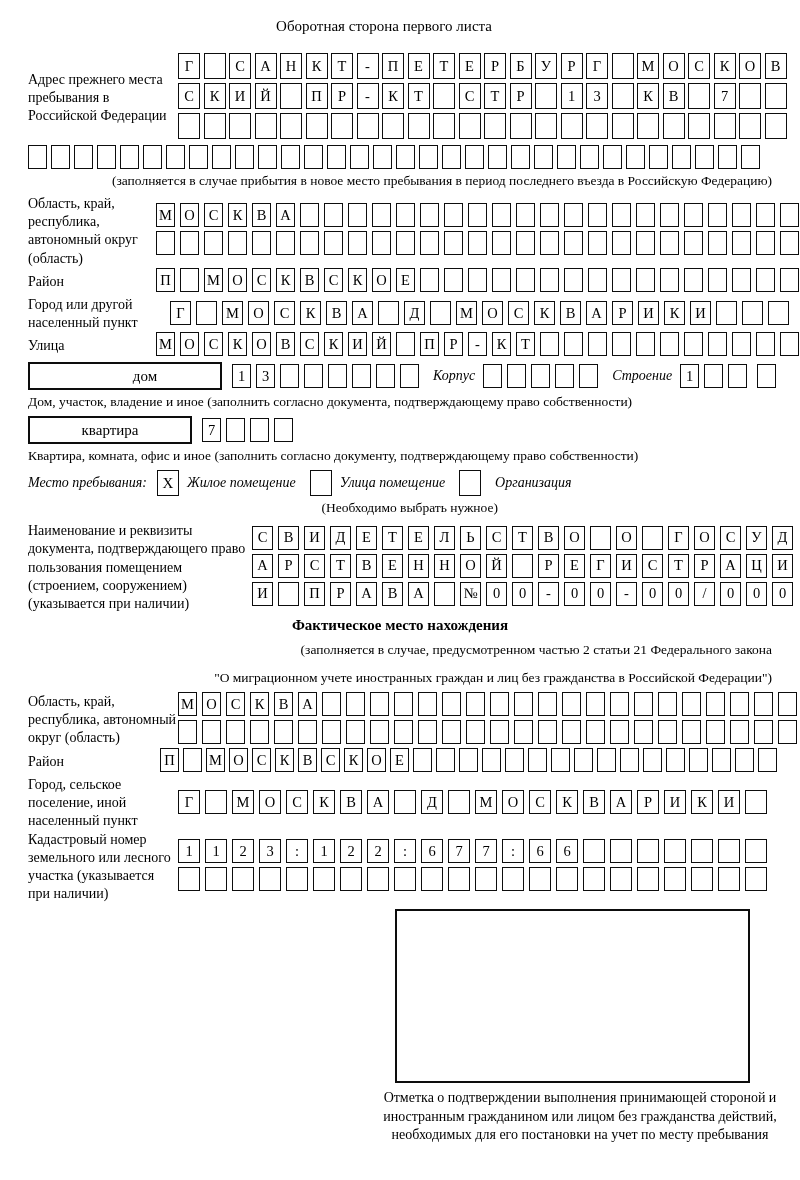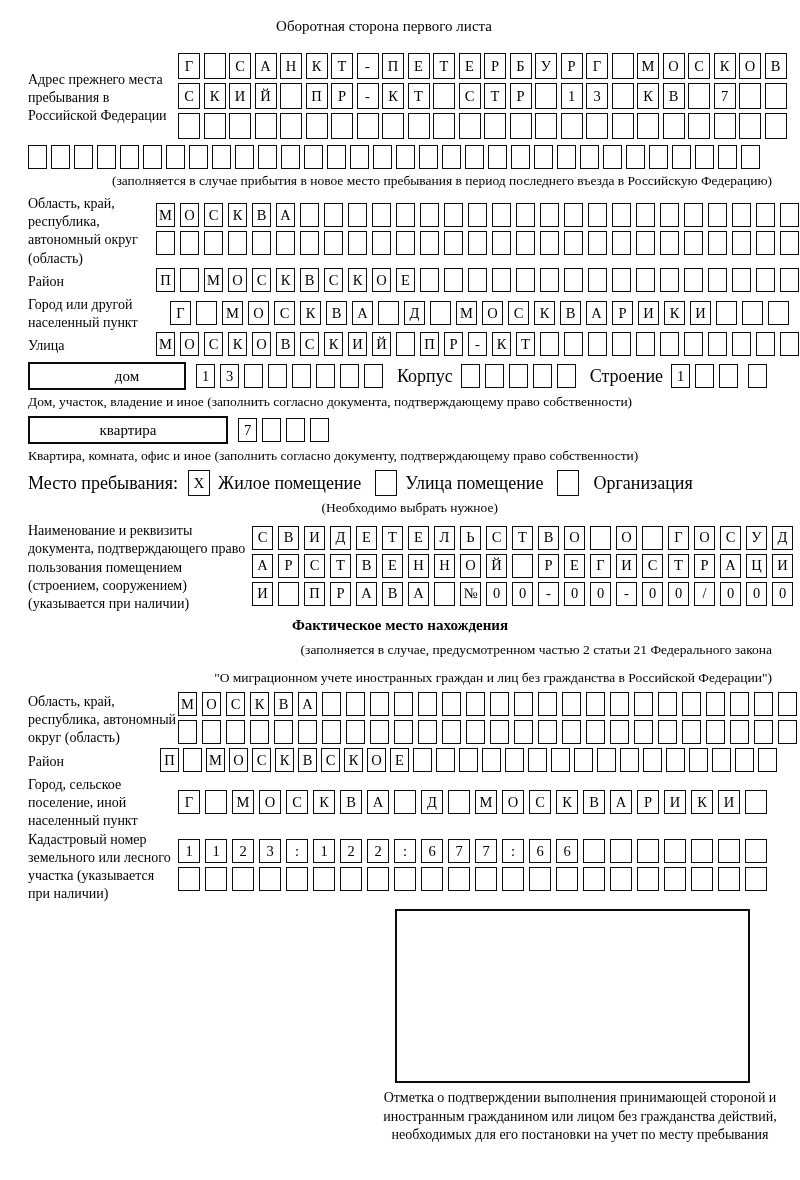--- a/index.html
+++ b/index.html
@@ -34,21 +34,21 @@
   .note-c{text-align:right;font-size:13.5px;margin:2px 0 6px 0;}
   .note-l{font-size:13.5px;margin:0 0 6px 0;}
   .sec-title{text-align:center;font-weight:bold;font-size:15px;margin:4px 0 8px 0;}
 
   .widebox{
     box-sizing:border-box;border:2px solid #0d0d0d;height:28px;
     display:flex;align-items:center;justify-content:center;
     font-size:15px;flex:none;
   }
   .inline-row{display:flex;align-items:center;margin:2px 0 4px 0;}
-  .ilabel{font-size:18px;flex:none;}
+  .ilabel{font-size:14px;flex:none;font-style:italic;}
   .chk{
     box-sizing:border-box;border:1.8px solid #0d0d0d;width:22px;height:26px;flex:none;
     display:flex;align-items:center;justify-content:center;font-size:15px;
   }
   .stamp-box{
     box-sizing:border-box;border:2px solid #0d0d0d;
     width:355px;height:174px;margin:6px 0 6px 367px;
   }
   .stamp-caption{
     width:452px;margin-left:326px;text-align:center;
@@ -338,21 +338,21 @@
         <span class="cell"></span>
         <span class="cell"></span>
         <span class="cell"></span>
         <span class="cell"></span>
         <span class="cell"></span>
         <span class="cell"></span>
       </div>
   </div>
 
   <div class="inline-row">
-    <div class="widebox" style="width:158px;padding-left:40px;">дом</div>
+    <div class="widebox" style="width:194px;padding-left:40px;">дом</div>
     <div class="gap10"></div>
     <div class="cells cs2" style="margin-bottom:0;">
         <span class="cell">1</span>
         <span class="cell">3</span>
         <span class="cell"></span>
         <span class="cell"></span>
         <span class="cell"></span>
         <span class="cell"></span>
         <span class="cell"></span>
         <span class="cell"></span>
@@ -376,21 +376,21 @@
         <span class="cell"></span>
       </div>
     <div class="gap10"></div>
     <div class="cells cs2" style="margin-bottom:0;">
         <span class="cell"></span>
       </div>
   </div>
   <div class="note-l">Дом, участок, владение и иное (заполнить согласно документа, подтверждающему право собственности)</div>
 
   <div class="inline-row">
-    <div class="widebox" style="width:200px;">квартира</div>
+    <div class="widebox" style="width:164px;">квартира</div>
     <div class="gap10"></div>
     <div class="cells cs2" style="margin-bottom:0;">
         <span class="cell">7</span>
         <span class="cell"></span>
         <span class="cell"></span>
         <span class="cell"></span>
       </div>
   </div>
   <div class="note-l">Квартира, комната, офис и иное (заполнить согласно документу, подтверждающему право собственности)</div>
 

